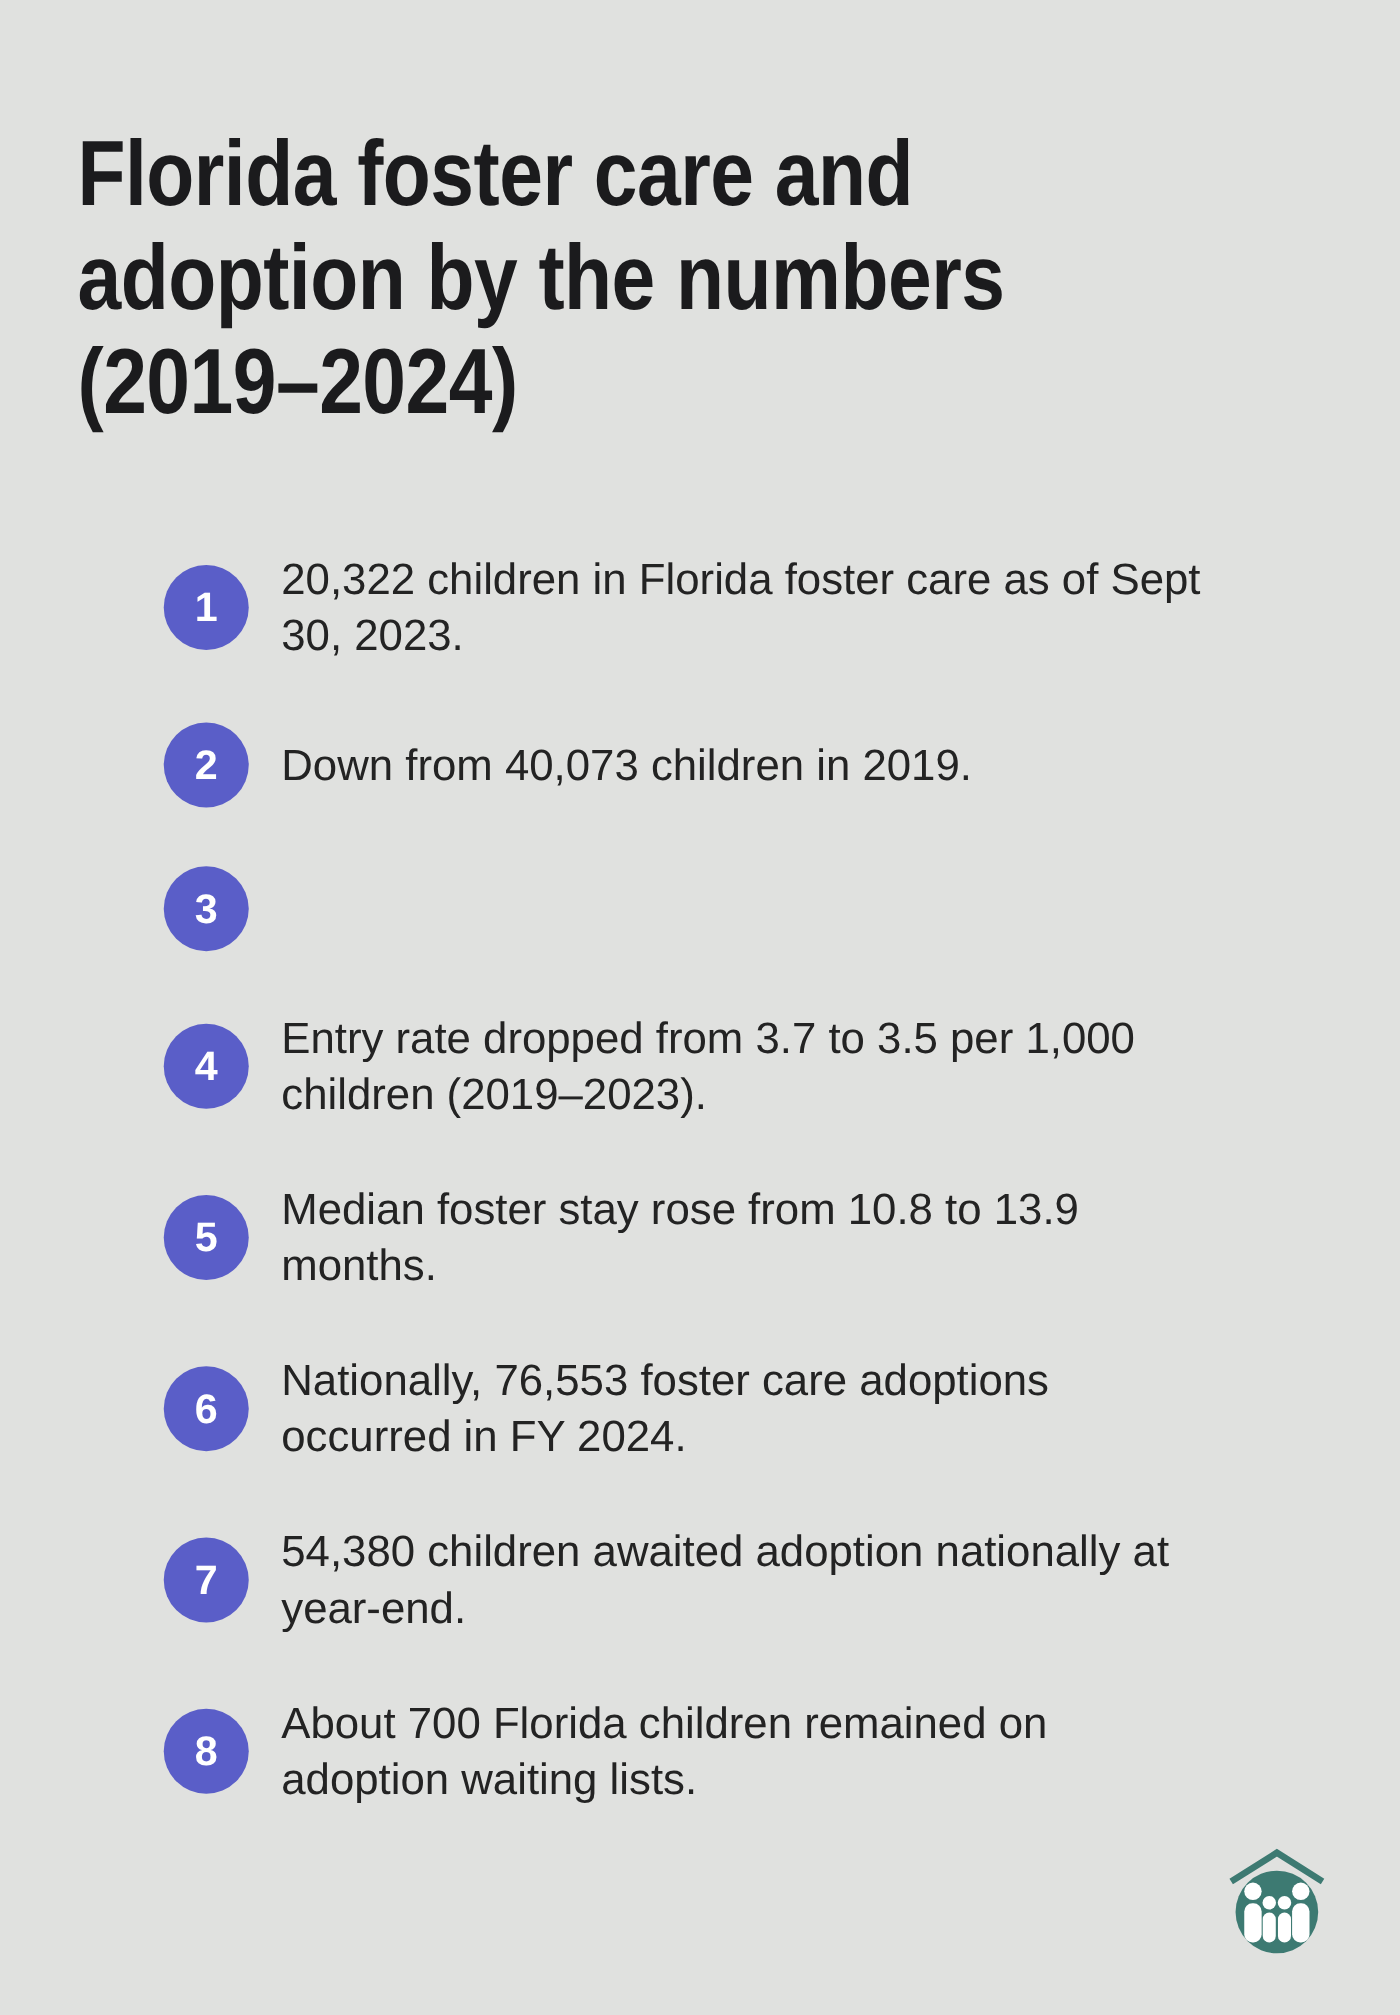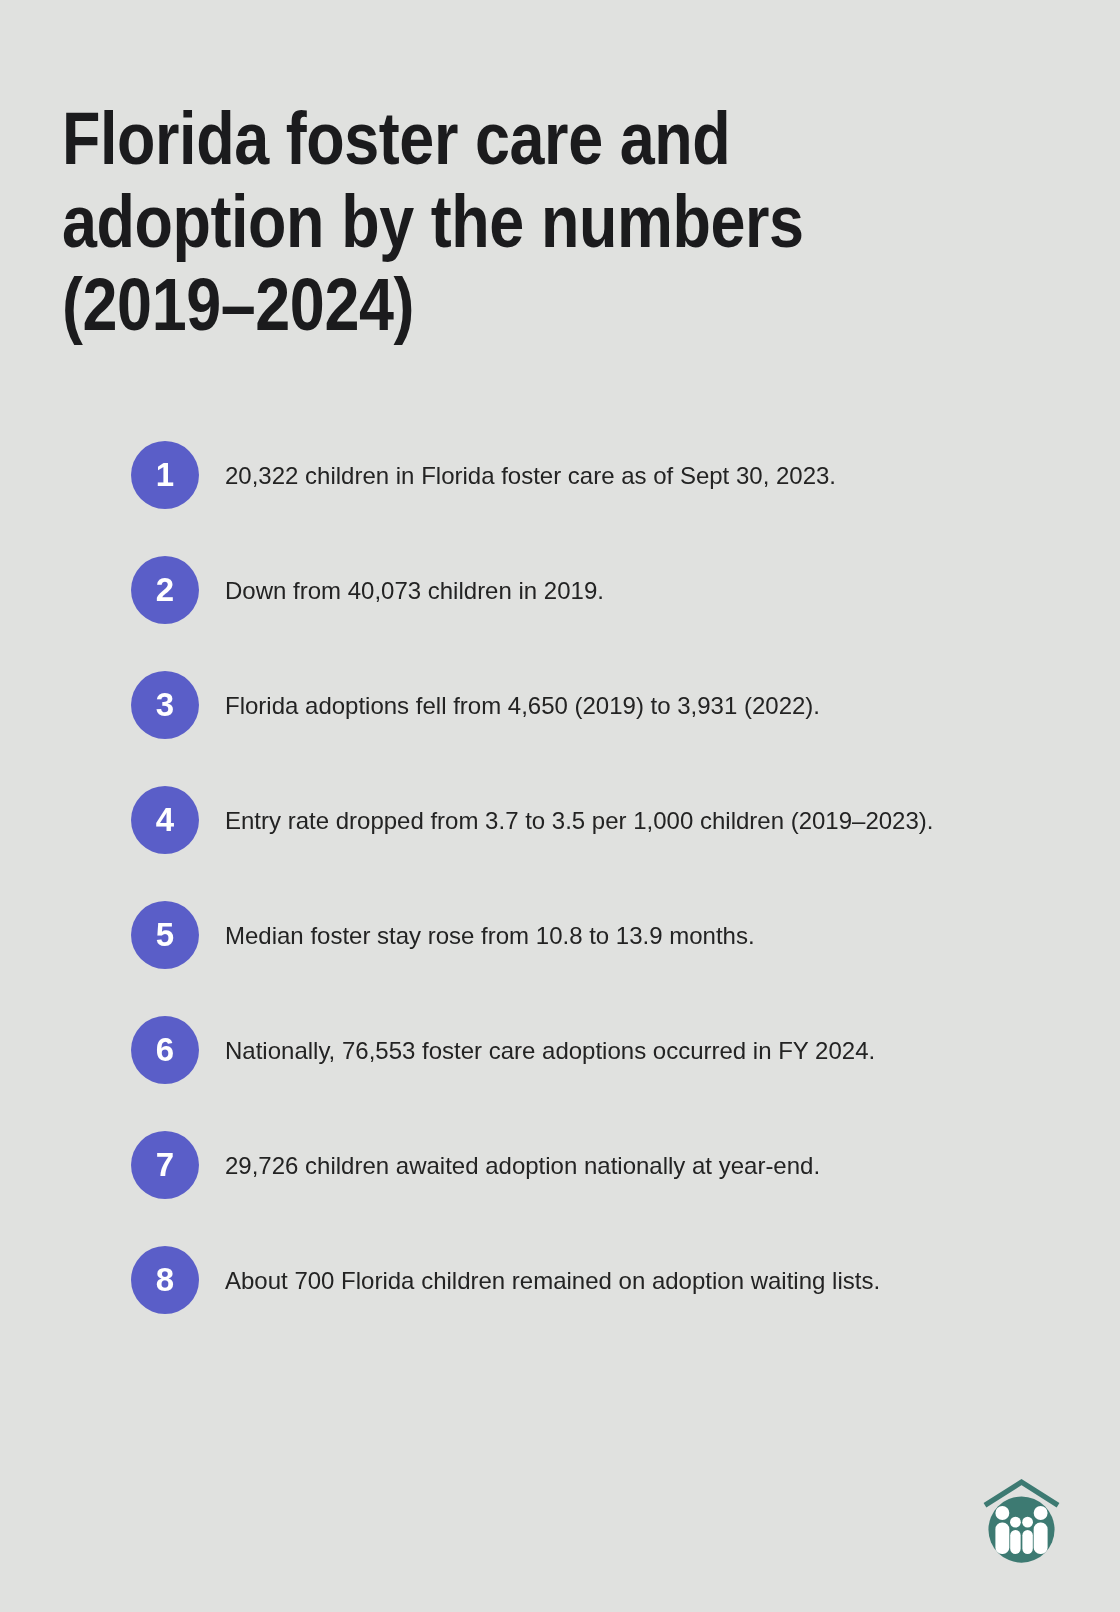--- a/index.html
+++ b/index.html
@@ -51,21 +51,21 @@
     background: #5a5ec8;
     color: #ffffff;
     font-size: 33px;
     font-weight: 700;
     display: flex;
     align-items: center;
     justify-content: center;
   }
   .fact-text {
     max-width: 738px;
-    font-size: 24px;
+    font-size: 35px;
     line-height: 45px;
     color: #232323;
   }
   .logo {
     position: absolute;
     left: 978px;
     top: 1472px;
     width: 87px;
     height: 96px;
   }
@@ -84,41 +84,40 @@
       <div class="fact-text">20,322 children in Florida foster care as of Sept 30, 2023.</div>
     </div>
 
     <div class="fact-item">
       <div class="badge">2</div>
       <div class="fact-text">Down from 40,073 children in 2019.</div>
     </div>
 
     <div class="fact-item">
       <div class="badge">3</div>
-      <div class="fact-text">Florida adoptions fell from 4,650 (2019) to 3,931 (2022).</div>
     </div>
 
     <div class="fact-item">
       <div class="badge">4</div>
       <div class="fact-text">Entry rate dropped from 3.7 to 3.5 per 1,000 children (2019–2023).</div>
     </div>
 
     <div class="fact-item">
       <div class="badge">5</div>
       <div class="fact-text">Median foster stay rose from 10.8 to 13.9 months.</div>
     </div>
 
     <div class="fact-item">
       <div class="badge">6</div>
       <div class="fact-text">Nationally, 76,553 foster care adoptions occurred in FY 2024.</div>
     </div>
 
     <div class="fact-item">
       <div class="badge">7</div>
-      <div class="fact-text">29,726 children awaited adoption nationally at year-end.</div>
+      <div class="fact-text">54,380 children awaited adoption nationally at year-end.</div>
     </div>
 
     <div class="fact-item">
       <div class="badge">8</div>
       <div class="fact-text">About 700 Florida children remained on adoption waiting lists.</div>
     </div>
 
   </div>
 
   <svg class="logo" viewBox="0 0 100 110" xmlns="http://www.w3.org/2000/svg" aria-hidden="true">

